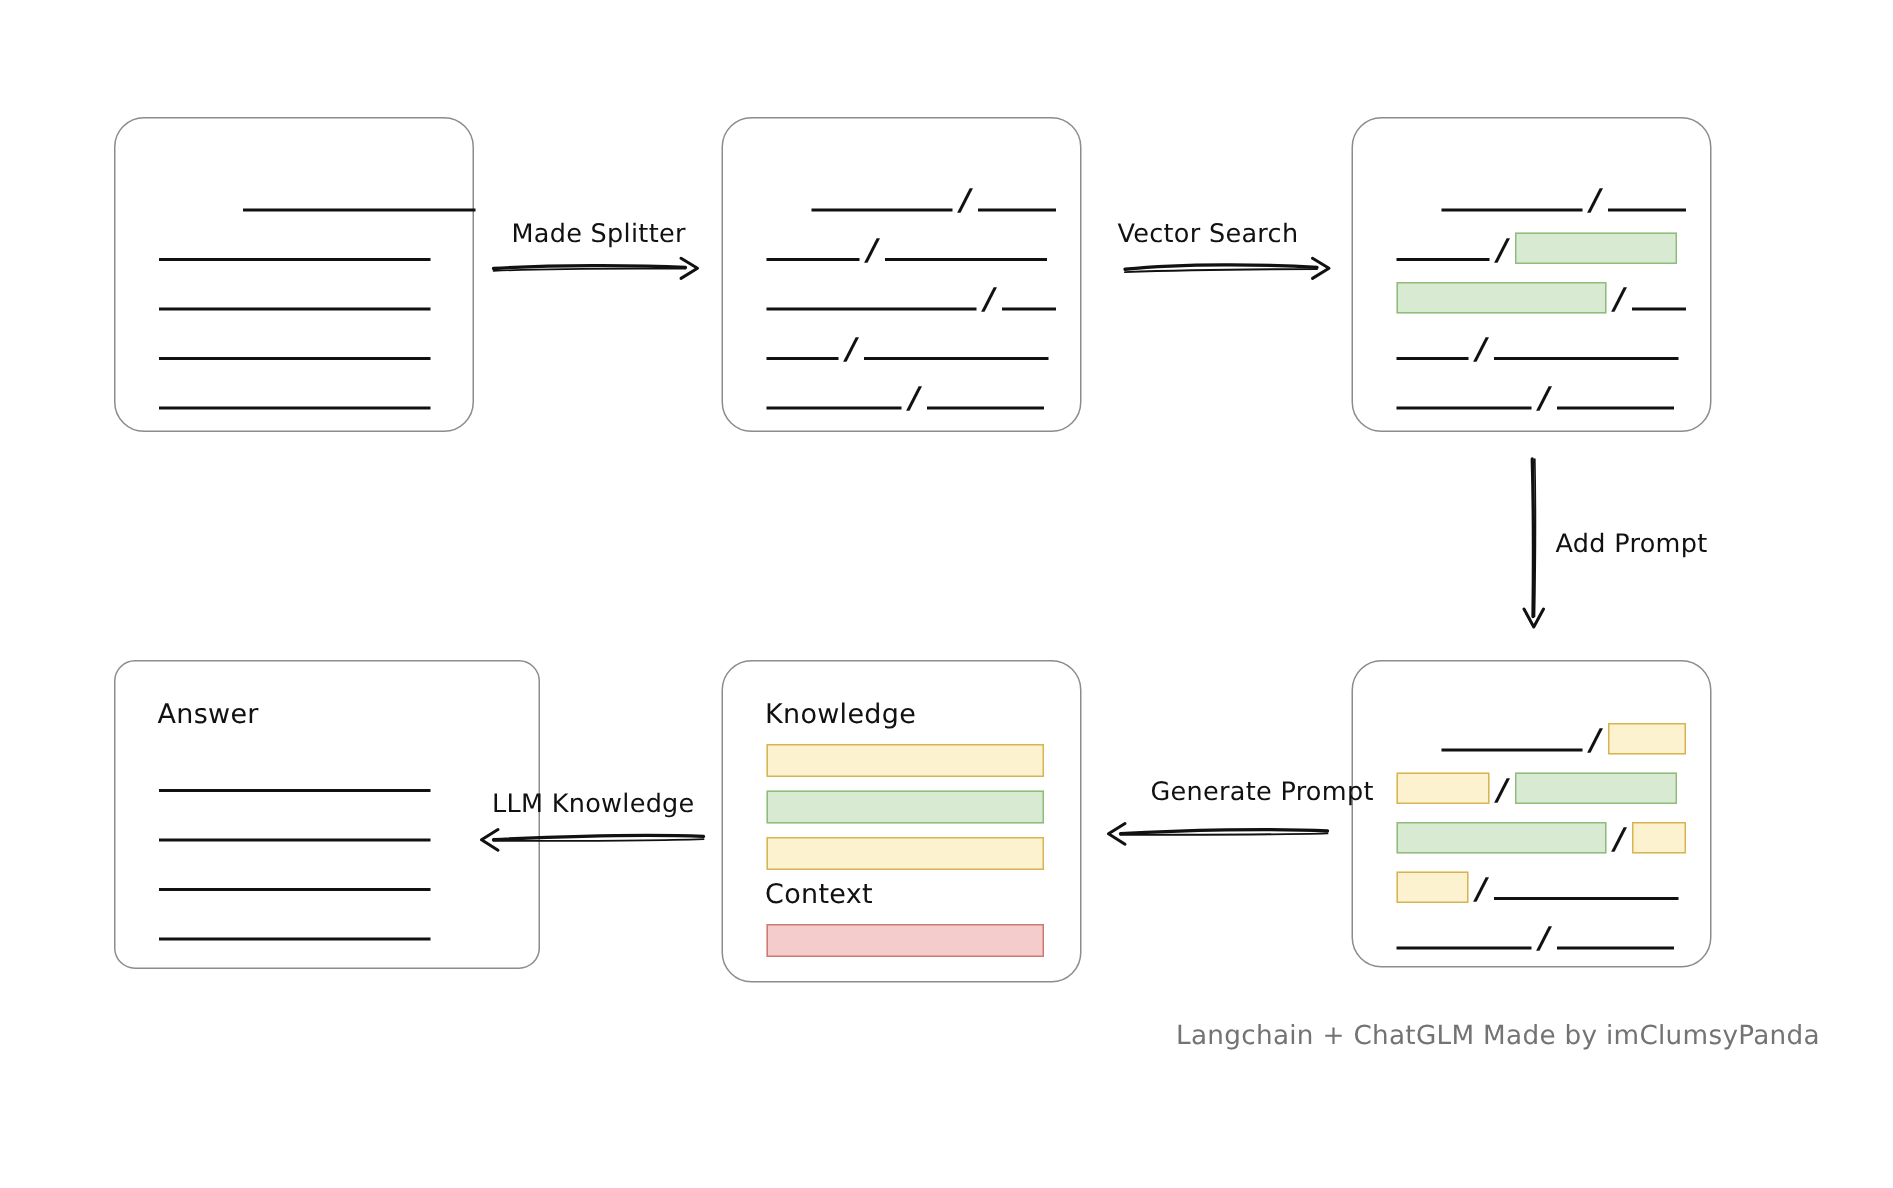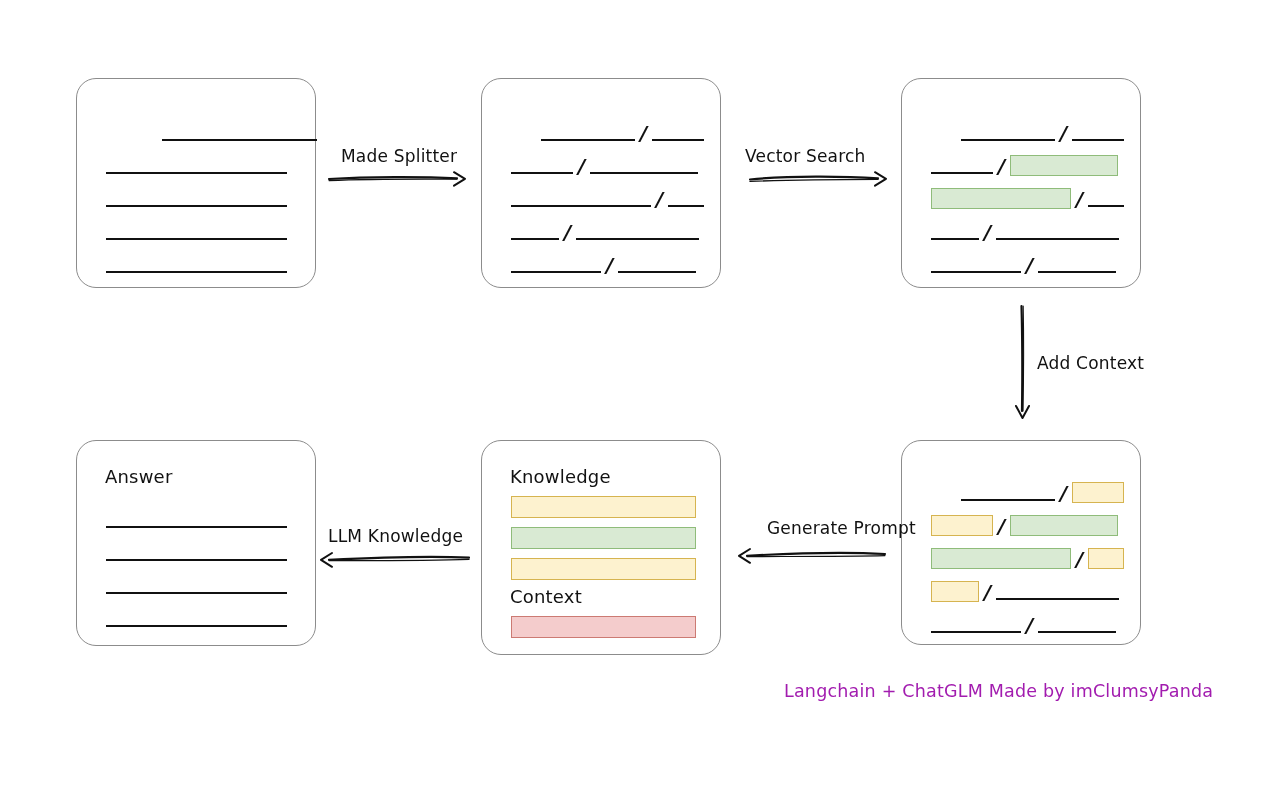--- a/index.html
+++ b/index.html
@@ -97,21 +97,21 @@
 
   .arrow-svg {
     position: absolute;
     overflow: visible;
   }
 
   
   .footer {
     position: absolute;
     font-size: 17.5px;
-    color: #a21caf;
+    color: #737373;
     white-space: nowrap;
     letter-spacing: 0.2px;
   }
 </style>
 </head>
 <body>
 
 <div class="card" style="left:76px; top:78px; width:240px; height:210px;">
   <div class="card-inner">
       <div class="linerow" style="left: 85px; top: 40px;">
@@ -228,21 +228,21 @@
       <div class="bar hl-yellow" style="left: 29px; top: 55px; width: 185px;"></div>
       <div class="bar hl-green" style="left: 29px; top: 86px; width: 185px;"></div>
       <div class="bar hl-yellow" style="left: 29px; top: 117px; width: 185px;"></div>
     </div>
   <div class="card-label" style="left:28px; top:145px;">Context</div>
   <div class="card-inner">
       <div class="bar hl-red" style="left: 29px; top: 175px; width: 185px;"></div>
     </div>
 </div>
 
-<div class="card" style="left:76px; top:440px; width:240px; height:206px;">
+<div class="card" style="left:76px; top:440px; width:284px; height:206px;border-radius:14px;">
   <div class="card-label" style="left:28px; top:25px;">Answer</div>
   <div class="card-inner">
       <div class="linerow" style="left: 29px; top: 65px;">
         <span class="seg" style="width: 181px;"></span>
       </div>
       <div class="linerow" style="left: 29px; top: 98px;">
         <span class="seg" style="width: 181px;"></span>
       </div>
       <div class="linerow" style="left: 29px; top: 131px;">
         <span class="seg" style="width: 181px;"></span>
@@ -260,21 +260,21 @@
   <path d="M126,4.2 L137,10.8 L126,17.6" fill="none" stroke="#111111" stroke-width="2" stroke-linejoin="round" stroke-linecap="round"></path>
 </svg>
 
 <div class="arrow-label" style="left:745px; top:146px;">Vector Search</div>
 <svg class="arrow-svg" style="left:749px; top:168px;" width="140" height="22" viewBox="0 0 140 22">
   <path d="M1,11.5 C40,7.5 95,8 129,10.3" fill="none" stroke="#111111" stroke-width="2.2" stroke-linecap="round"></path>
   <path d="M1,13.4 C40,12 95,11.5 129,11.4" fill="none" stroke="#111111" stroke-width="1.3" stroke-linecap="round"></path>
   <path d="M126,4.2 L137,10.8 L126,17.6" fill="none" stroke="#111111" stroke-width="2" stroke-linejoin="round" stroke-linecap="round"></path>
 </svg>
 
-<div class="arrow-label" style="left:1037px; top:353px;">Add Context</div>
+<div class="arrow-label" style="left:1037px; top:353px;">Add Prompt</div>
 <svg class="arrow-svg" style="left:1011px; top:305px;" width="24" height="115" viewBox="0 0 24 115">
   <path d="M10.5,1 C11.6,40 11.4,75 11,106" fill="none" stroke="#111111" stroke-width="2.2" stroke-linecap="round"></path>
   <path d="M12.2,1 C13,40 12.6,75 12,106" fill="none" stroke="#111111" stroke-width="1.1" stroke-linecap="round"></path>
   <path d="M5,101 L11.5,113 L18,101" fill="none" stroke="#111111" stroke-width="2" stroke-linejoin="round" stroke-linecap="round"></path>
 </svg>
 
 <div class="arrow-label" style="left:767px; top:518px;">Generate Prompt</div>
 <svg class="arrow-svg" style="left:738px; top:545px;" width="148" height="22" viewBox="0 0 148 22">
   <path d="M147,9 C110,7 50,8.5 9,10.8" fill="none" stroke="#111111" stroke-width="2.2" stroke-linecap="round"></path>
   <path d="M147,10.6 C110,11.6 50,11.4 9,11.6" fill="none" stroke="#111111" stroke-width="1.2" stroke-linecap="round"></path>

